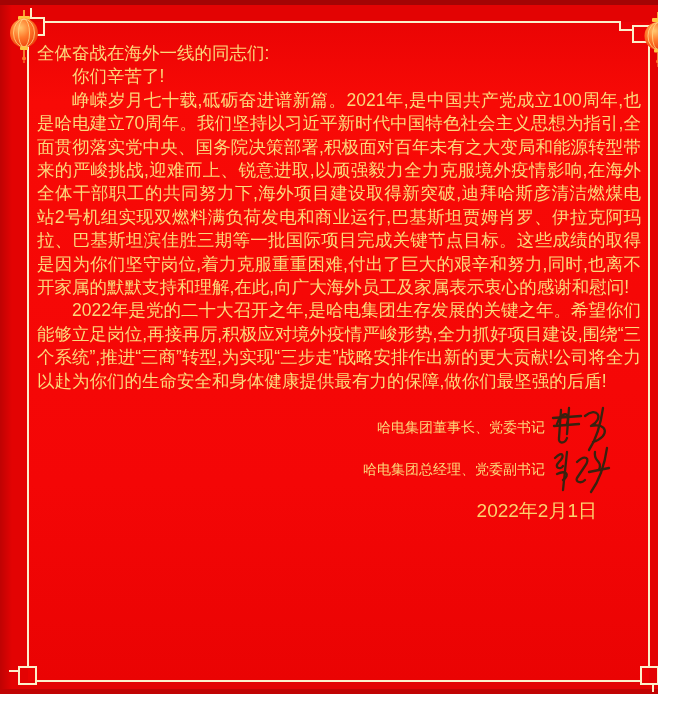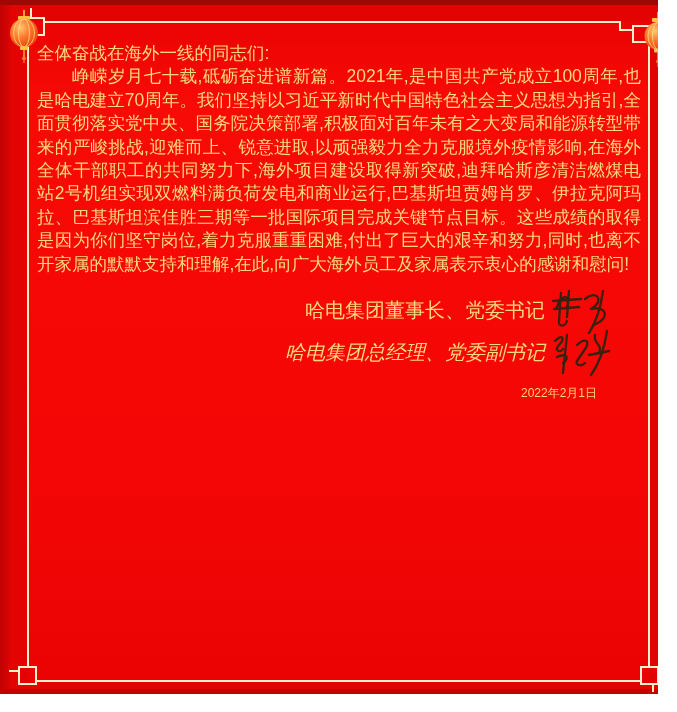--- a/index.html
+++ b/index.html
@@ -20,25 +20,25 @@
   .frame-svg{position:absolute;left:0;top:0;z-index:3;pointer-events:none;}
   .lantern-svg{position:absolute;z-index:5;pointer-events:none;}
   .lantern-left{left:4px;top:6px;}
   .lantern-right{left:637px;top:8px;}
   .letter-body{
     position:absolute;left:37px;top:42px;width:604px;z-index:4;
     color:#fbd97b;font-size:17.5px;line-height:23.4px;text-align:justify;
   }
   .letter-body p{margin:0;padding:0;}
   .indent{text-indent:2em;}
-  .sig-row{display:flex;justify-content:flex-end;align-items:center;height:38px;padding-right:24px;font-size:20px;}
+  .sig-row{display:flex;justify-content:flex-end;align-items:center;height:38px;padding-right:24px;font-size:14px;}
   .sig-row-1{margin-top:16px;}
-  .sig-row-2{margin-top:4px;font-style:italic;}
+  .sig-row-2{margin-top:4px;}
   .sig-svg{width:66px;height:48px;margin-left:6px;overflow:visible;flex:none;}
-  .date-row{text-align:right;padding-right:44px;margin-top:10px;font-size:12px;color:#fcd36e;}
+  .date-row{text-align:right;padding-right:44px;margin-top:10px;font-size:19px;color:#fcd36e;}
 </style>
 </head>
 <body>
 
 <div class="page">
 
   <div class="strip-top"></div>
   <div class="strip-bottom"></div>
 
   <div class="inner-panel"></div>
@@ -100,21 +100,23 @@
     <ellipse cx="21" cy="28" rx="10" ry="13.5" fill="none" stroke="#ffd98a" stroke-width="1" opacity="0.8"></ellipse>
     <ellipse cx="21" cy="28" rx="5.5" ry="13.5" fill="none" stroke="#ffd98a" stroke-width="1" opacity="0.8"></ellipse>
     <rect x="17" y="41" width="8" height="3.5" rx="1" fill="#ffc53f"></rect>
     <line x1="21" y1="44.5" x2="21" y2="52" stroke="#ffb347" stroke-width="1.4"></line>
     <circle cx="21" cy="53.5" r="2" fill="#ff7a2e"></circle>
     <line x1="21" y1="55.5" x2="21" y2="59" stroke="#ff7a2e" stroke-width="1.4"></line>
   </svg>
 
   <div class="letter-body">
     <p>全体奋战在海外一线的同志们:</p>
+    <p class="indent">你们辛苦了!</p>
     <p class="indent">峥嵘岁月七十载,砥砺奋进谱新篇。2021年,是中国共产党成立100周年,也是哈电建立70周年。我们坚持以习近平新时代中国特色社会主义思想为指引,全面贯彻落实党中央、国务院决策部署,积极面对百年未有之大变局和能源转型带来的严峻挑战,迎难而上、锐意进取,以顽强毅力全力克服境外疫情影响,在海外全体干部职工的共同努力下,海外项目建设取得新突破,迪拜哈斯彦清洁燃煤电站2号机组实现双燃料满负荷发电和商业运行,巴基斯坦贾姆肖罗、伊拉克阿玛拉、巴基斯坦滨佳胜三期等一批国际项目完成关键节点目标。这些成绩的取得是因为你们坚守岗位,着力克服重重困难,付出了巨大的艰辛和努力,同时,也离不开家属的默默支持和理解,在此,向广大海外员工及家属表示衷心的感谢和慰问!</p>
+    <p class="indent">2022年是党的二十大召开之年,是哈电集团生存发展的关键之年。希望你们能够立足岗位,再接再厉,积极应对境外疫情严峻形势,全力抓好项目建设,围绕“三个系统”,推进“三商”转型,为实现“三步走”战略安排作出新的更大贡献!公司将全力以赴为你们的生命安全和身体健康提供最有力的保障,做你们最坚强的后盾!</p>
 
     <div class="sig-row sig-row-1">
       <span>哈电集团董事长、党委书记</span>
       <svg class="sig-svg" viewBox="0 0 66 48">
         <g fill="none" stroke="#38220f" stroke-width="2.3" stroke-linecap="round" stroke-linejoin="round">
           <path d="M6 20 C10 8 20 6 16 20"></path>
           <path d="M2 14 L30 12"></path>
           <path d="M3 22 L28 20"></path>
           <path d="M10 6 L8 34 C7 40 14 40 16 34"></path>
           <path d="M18 4 L16 30"></path>

